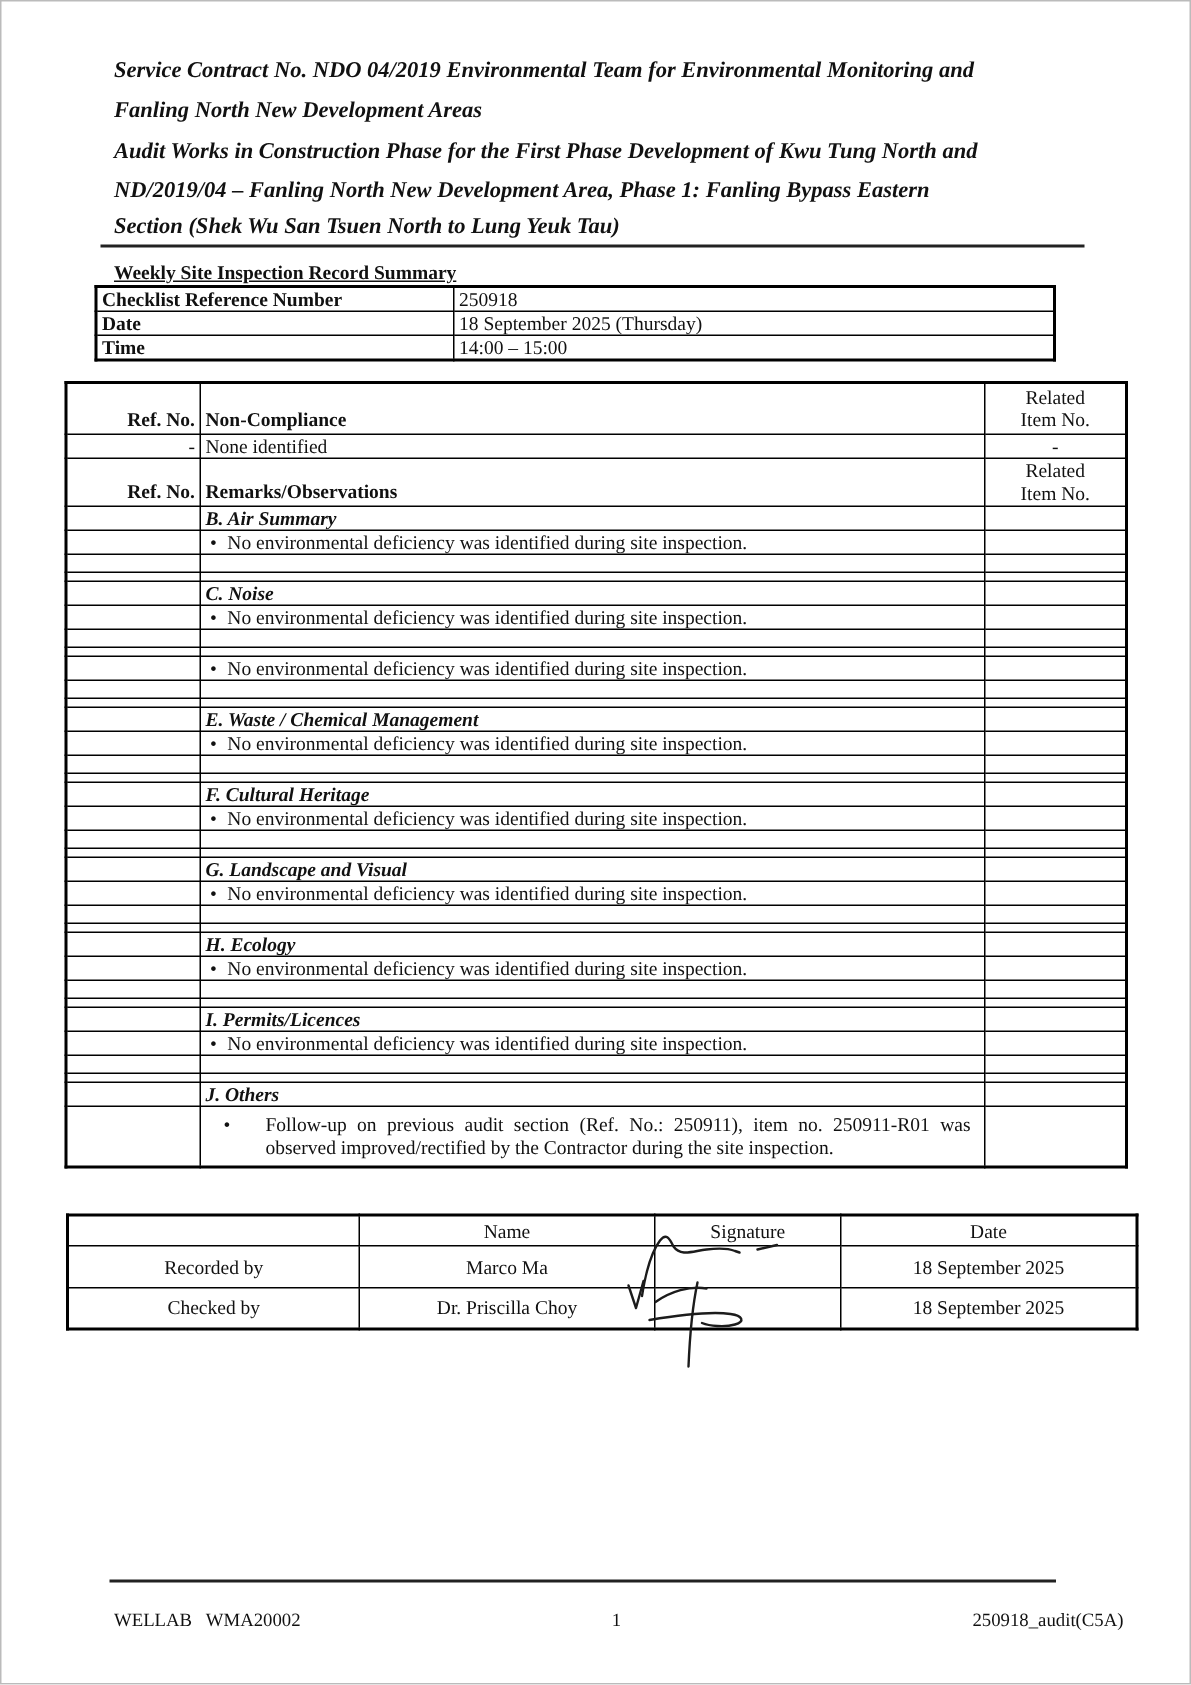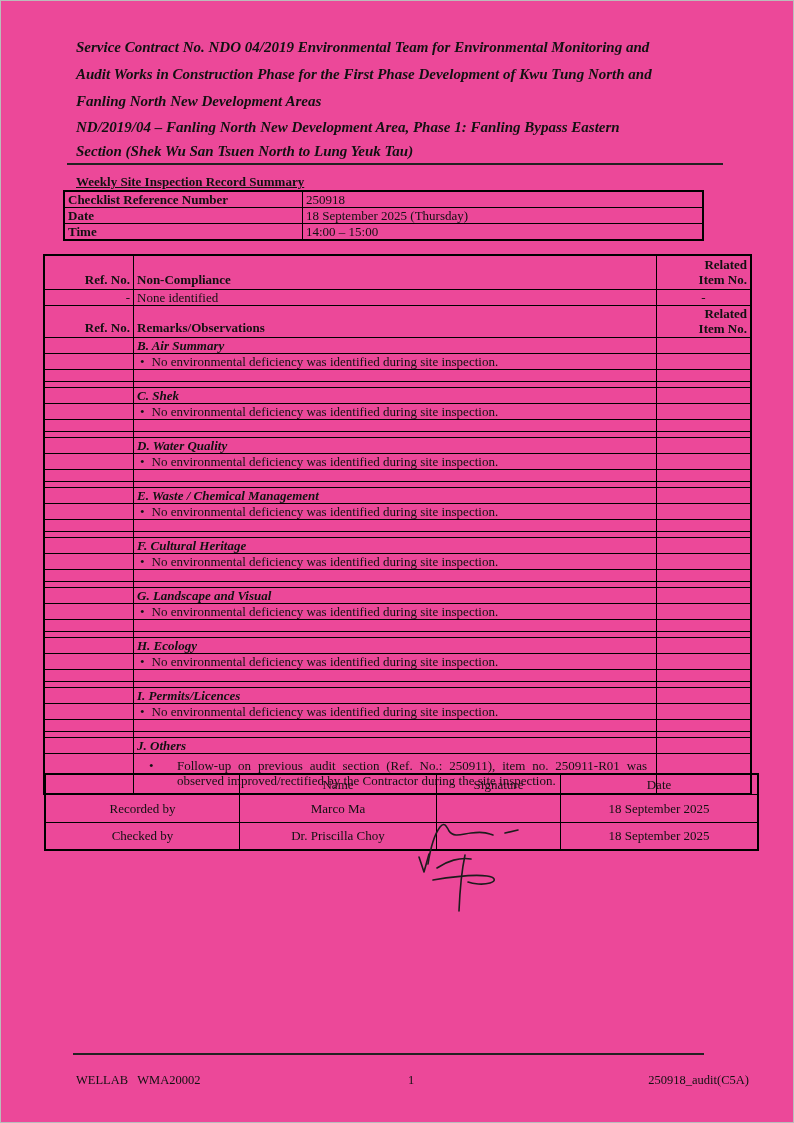--- a/index.html
+++ b/index.html
@@ -1,19 +1,19 @@
 <!DOCTYPE html>
 <html><head>
 <meta charset="utf-8">
 <style>
   html,body{margin:0;padding:0;background:#e8e8e8;}
   .page{
     position:relative;
     width:794px;height:1123px;
-    background:#ec4899;
+    background:#ffffff;
     border:1px solid #bbb;
     box-sizing:border-box;
     font-family:"Liberation Serif","DejaVu Serif",serif;
     color:#111;
     overflow:hidden;
   }
   
   .doc-header{position:absolute;left:75px;top:33px;width:652px;font-weight:bold;font-style:italic;font-size:15px;}
   .doc-header .p1 div{line-height:27px;}
   .doc-header .p2 div{line-height:24px;}
@@ -27,34 +27,34 @@
   .summary-table .c-label{width:231px;font-weight:bold;}
   
   .main-table{position:absolute;left:42px;top:253px;width:685px;border:2px solid #000;}
   .main-table .c1{width:82px;text-align:right;}
   .main-table .c2{width:516px;}
   .main-table .c3{width:87px;text-align:center;}
   tr.h1 td,tr.h2 td{font-weight:bold;vertical-align:bottom;padding-bottom:2px;}
   tr.h1{height:34px;}
   tr.h2{height:32px;}
   tr.h1 .c3,tr.h2 .c3{vertical-align:middle;padding-bottom:0;}
-  .rel-lines div{text-align:right;line-height:15px;font-weight:bold;}
+  .rel-lines div{text-align:center;line-height:15px;font-weight:normal;}
   tr.none-row{height:16px;}
   tr.sec-title{height:16px;}
   tr.sec-title .c2{font-weight:bold;font-style:italic;}
   tr.sec-bullet{height:16px;padding-left:40px;}
   .blt{display:inline-block;margin:0 7px 0 3px;}
   tr.sec-empty td{height:11px;line-height:11px;}
   tr.sec-thin td{height:5px;line-height:5px;font-size:2px;padding:0;}
   tr.others-bullet{height:41px;}
   tr.others-bullet .c2{vertical-align:middle;}
   .jwrap{position:relative;padding:2px 6px 2px 40px;text-align:justify;}
   .jblt{position:absolute;left:12px;top:2px;}
   
-  .sign-table{position:absolute;left:43px;top:772px;width:684px;border:2px solid #000;}
+  .sign-table{position:absolute;left:43px;top:808px;width:684px;border:2px solid #000;}
   .sign-table td{text-align:center;}
   .sign-table .sc1{width:187px;}
   .sign-table .sc2{width:190px;}
   .sign-table .sc3{width:117px;}
   .sign-table .sc4{width:190px;}
   tr.sign-head{height:20px;}
   tr.sign-row{height:28px;}
   
   .sig{position:absolute;z-index:5;}
   .sig path{fill:none;stroke:#1c1c1c;stroke-width:1.6;stroke-linecap:round;stroke-linejoin:round;}
@@ -66,22 +66,22 @@
   .footer .f-right{position:absolute;right:0;}
 </style>
 </head>
 <body>
 
 <div class="page">
 
   <div class="doc-header">
     <div class="p1">
       <div>Service Contract No. NDO 04/2019 Environmental Team for Environmental Monitoring and</div>
+      <div>Fanling North New Development Areas</div>
       <div>Audit Works in Construction Phase for the First Phase Development of Kwu Tung North and</div>
-      <div>Fanling North New Development Areas</div>
     </div>
     <div class="p2">
       <div>ND/2019/04 – Fanling North New Development Area, Phase 1: Fanling Bypass Eastern</div>
       <div>Section (Shek Wu San Tsuen North to Lung Yeuk Tau)</div>
     </div>
   </div>
   <div class="header-rule"></div>
 
   <div class="summary-heading">Weekly Site Inspection Record Summary</div>
   <table class="summary-table">
@@ -143,41 +143,36 @@
           <td class="c2"></td>
           <td class="c3"></td>
         </tr>
         <tr class="sec-thin">
           <td class="c1"></td>
           <td class="c2"></td>
           <td class="c3"></td>
         </tr>
         <tr class="sec-title">
           <td class="c1"></td>
-          <td class="c2">C. Shek</td>
-          <td class="c3"></td>
-        </tr>
-        <tr class="sec-bullet">
-          <td class="c1"></td>
-          <td class="c2"><span class="blt">•</span><span>No environmental deficiency was identified during site inspection.</span></td>
-          <td class="c3"></td>
-        </tr>
-        <tr class="sec-empty">
-          <td class="c1"></td>
-          <td class="c2"></td>
-          <td class="c3"></td>
-        </tr>
-        <tr class="sec-thin">
-          <td class="c1"></td>
-          <td class="c2"></td>
-          <td class="c3"></td>
-        </tr>
-        <tr class="sec-title">
-          <td class="c1"></td>
-          <td class="c2">D. Water Quality</td>
+          <td class="c2">C. Noise</td>
+          <td class="c3"></td>
+        </tr>
+        <tr class="sec-bullet">
+          <td class="c1"></td>
+          <td class="c2"><span class="blt">•</span><span>No environmental deficiency was identified during site inspection.</span></td>
+          <td class="c3"></td>
+        </tr>
+        <tr class="sec-empty">
+          <td class="c1"></td>
+          <td class="c2"></td>
+          <td class="c3"></td>
+        </tr>
+        <tr class="sec-thin">
+          <td class="c1"></td>
+          <td class="c2"></td>
           <td class="c3"></td>
         </tr>
         <tr class="sec-bullet">
           <td class="c1"></td>
           <td class="c2"><span class="blt">•</span><span>No environmental deficiency was identified during site inspection.</span></td>
           <td class="c3"></td>
         </tr>
         <tr class="sec-empty">
           <td class="c1"></td>
           <td class="c2"></td>

